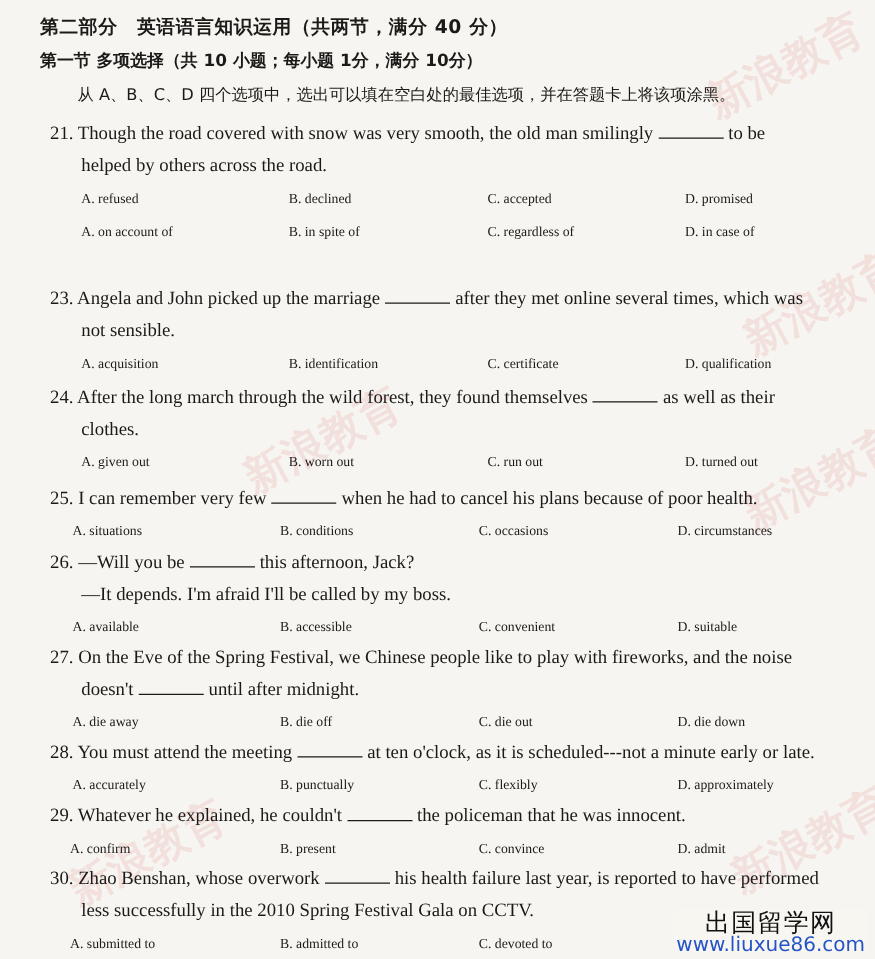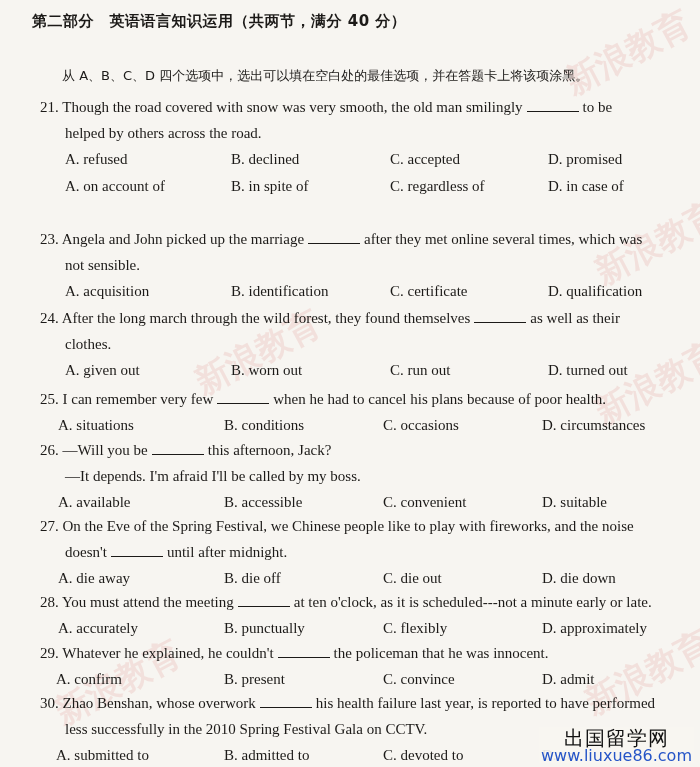--- a/index.html
+++ b/index.html
@@ -25,21 +25,21 @@
     position: absolute; left: 32px; top: 40px;
     font-family: "DejaVu Sans", sans-serif; font-weight: bold; font-size: 13.5px;
   }
   .instructions {
     position: absolute; left: 62px; top: 67px;
     font-family: "DejaVu Sans", sans-serif; font-size: 13px;
   }
   .q { position: absolute; left: 40px; width: 652px; font-size: 15px; line-height: 26px; }
   .q .stem { text-align: justify; text-align-last: left; }
   .q .cont { padding-left: 25px; }
-  .opts { position: relative; height: 26px; font-size: 15px; }
+  .opts { position: relative; height: 26px; font-size: 11px; }
   .opt { position: absolute; top: 0; white-space: nowrap; }
   .blank { display: inline-block; width: 52px; border-bottom: 1px solid #1c1a18; height: 14px; vertical-align: baseline; margin: 0 4px; }
   .logo {
     position: absolute; right: 6px; bottom: 4px; text-align: center;
     background: rgba(247,245,241,0.92); padding: 0 2px;
   }
   .logo .cn { font-family: "DejaVu Sans", sans-serif; font-size: 20px; color: #111; letter-spacing: 1px; line-height: 22px; }
   .logo .url { font-family: "DejaVu Sans", sans-serif; font-size: 16px; color: #2554c7; line-height: 14px; }
 </style>
 </head>
@@ -48,20 +48,21 @@
 <div class="page">
 
   <div class="watermark" style="left:560px;top:30px;">新浪教育</div>
   <div class="watermark" style="left:590px;top:220px;">新浪教育</div>
   <div class="watermark" style="left:190px;top:330px;">新浪教育</div>
   <div class="watermark" style="left:590px;top:360px;">新浪教育</div>
   <div class="watermark" style="left:50px;top:660px;">新浪教育</div>
   <div class="watermark" style="left:580px;top:650px;">新浪教育</div>
 
   <div class="part-title">第二部分　英语语言知识运用（共两节，满分 40 分）</div>
+  <div class="section-title">第一节 多项选择（共 10 小题；每小题 1分，满分 10分）</div>
   <div class="instructions">从 A、B、C、D 四个选项中，选出可以填在空白处的最佳选项，并在答题卡上将该项涂黑。</div>
 
   <div class="q" style="top:94px;">
     <div class="stem">
       <span>21.</span>
       <span>Though the road covered with snow was very smooth, the old man smilingly</span><span class="blank"></span><span>to be</span>
     </div>
     <div class="cont">helped by others across the road.</div>
     <div class="opts">
       <span class="opt" style="left:25px">A. refused</span>

